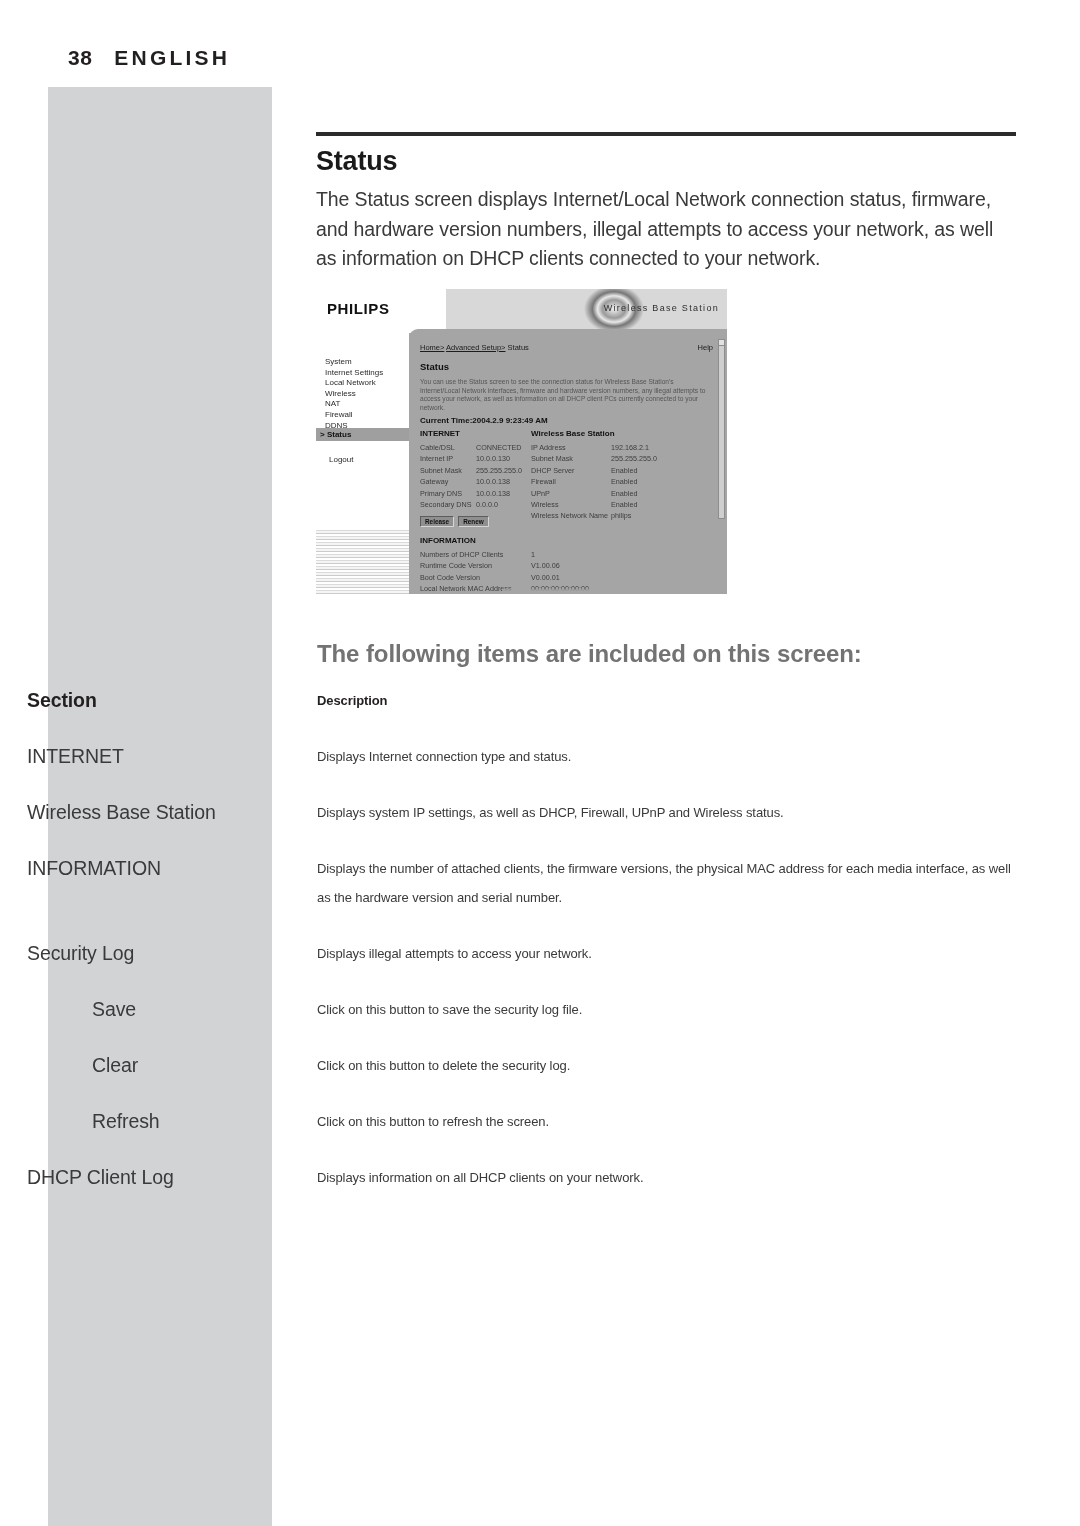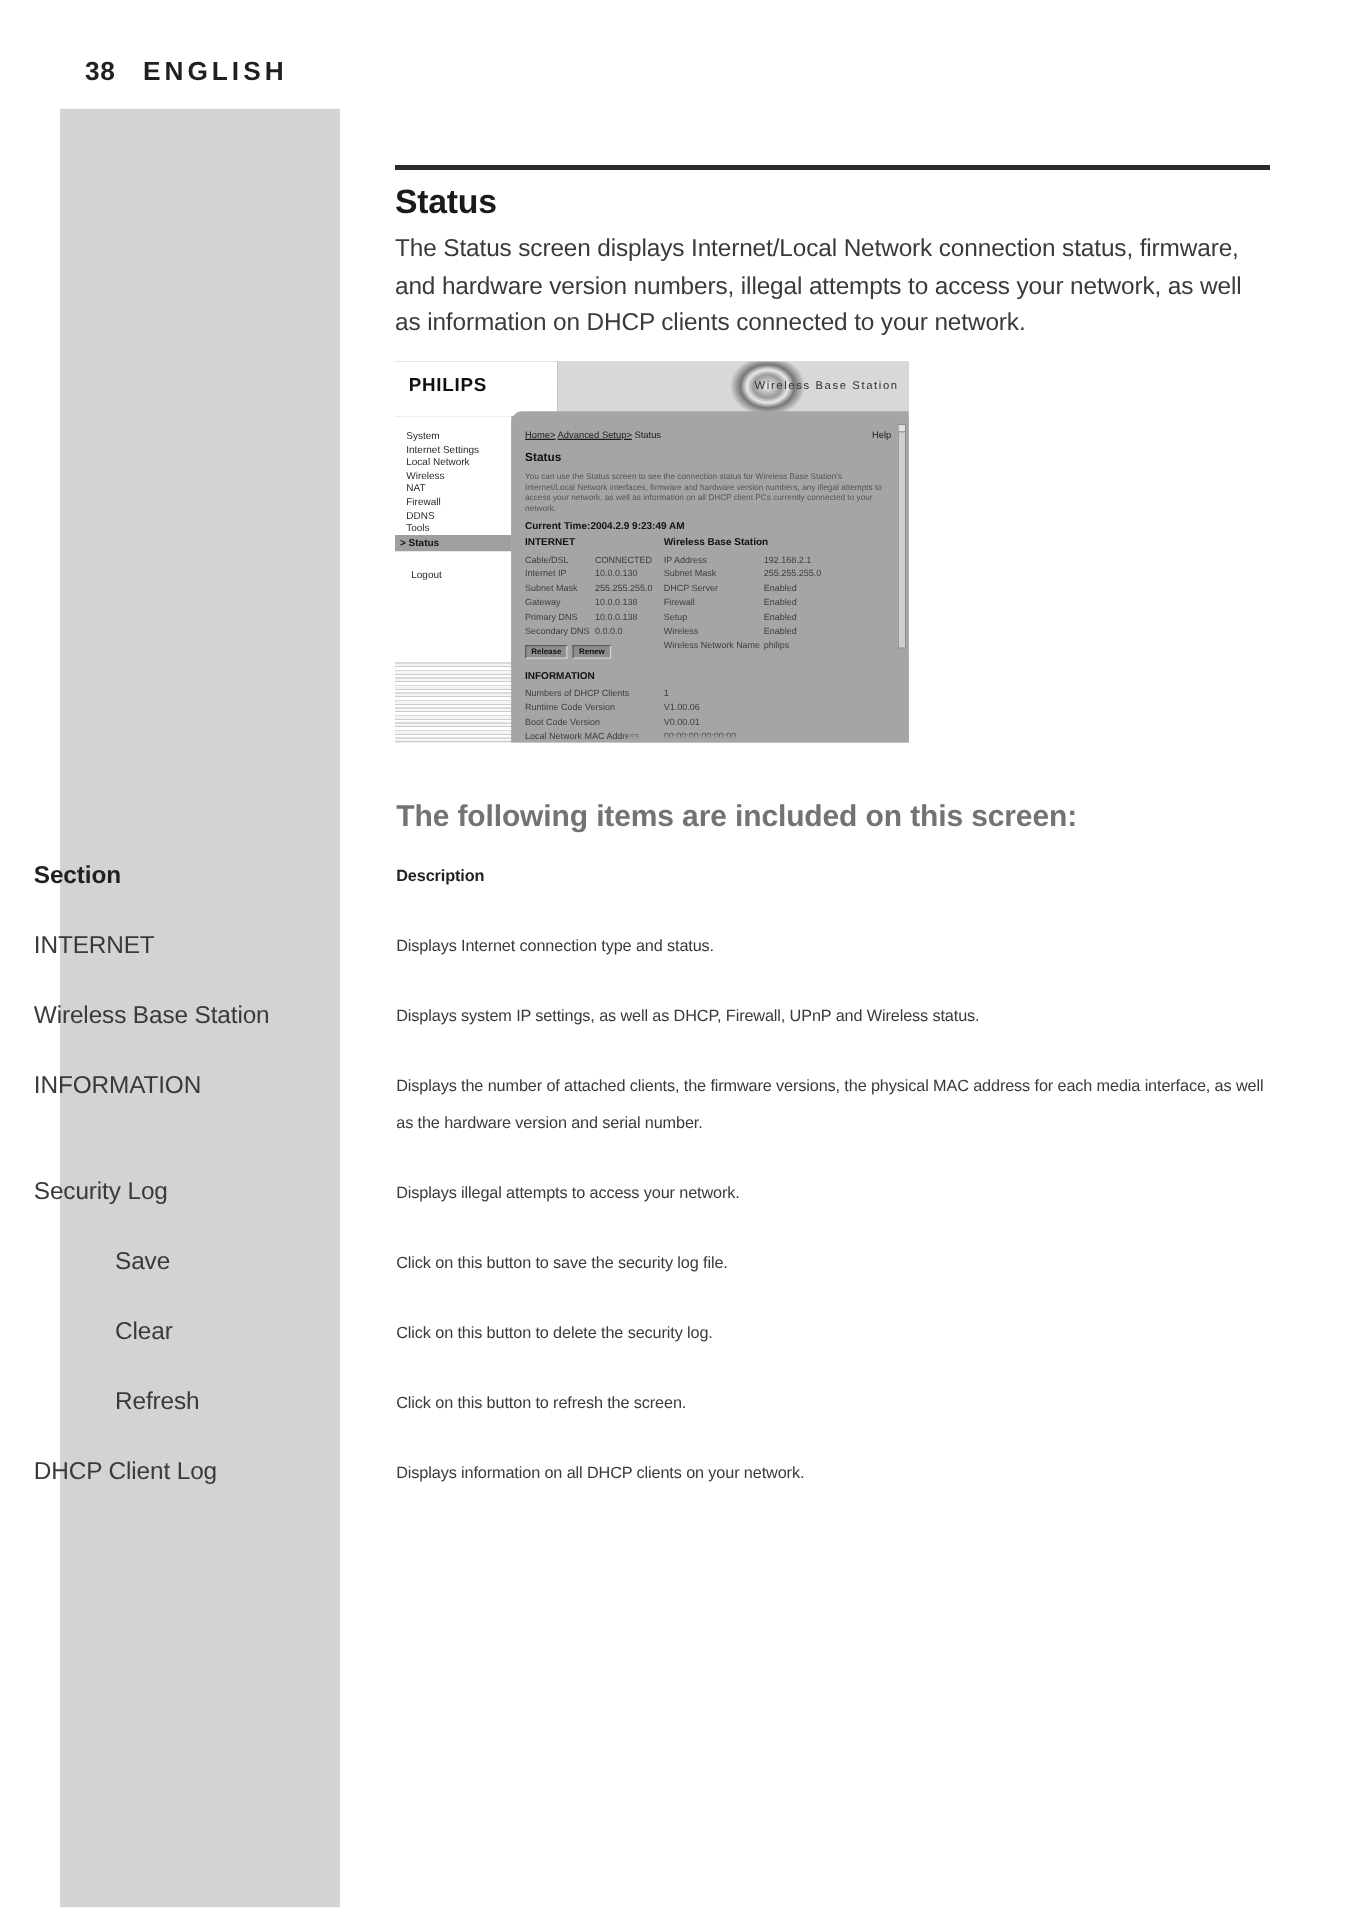--- a/index.html
+++ b/index.html
@@ -123,21 +123,21 @@
     font-weight: 500;
   }
   .rs-leftcol {
     position: absolute;
     left: 0; top: 44px;
     width: 93px; height: 261px;
     background: #ffffff;
   }
   .rs-nav {
     position: absolute;
-    left: 9px; top: 11px;
+    left: 9px; top: 24px;
     font-size: 8px;
     line-height: 10.6px;
     color: #2a2a2a;
   }
   .rs-nav div { white-space: nowrap; }
   .rs-nav-active {
     position: absolute;
     left: 0; top: 95px;
     width: 93px; height: 13px;
     background: #9f9f9f;
@@ -436,21 +436,21 @@
         </div>
       <div class="row">
           <span class="k">DHCP Server</span>
           <span class="v">Enabled</span>
         </div>
       <div class="row">
           <span class="k">Firewall</span>
           <span class="v">Enabled</span>
         </div>
       <div class="row">
-          <span class="k">Setup</span>
+          <span class="k">UPnP</span>
           <span class="v">Enabled</span>
         </div>
       <div class="row">
           <span class="k">Wireless</span>
           <span class="v">Enabled</span>
         </div>
       <div class="row">
           <span class="k">Wireless Network Name</span>
           <span class="v">philips</span>
         </div>

